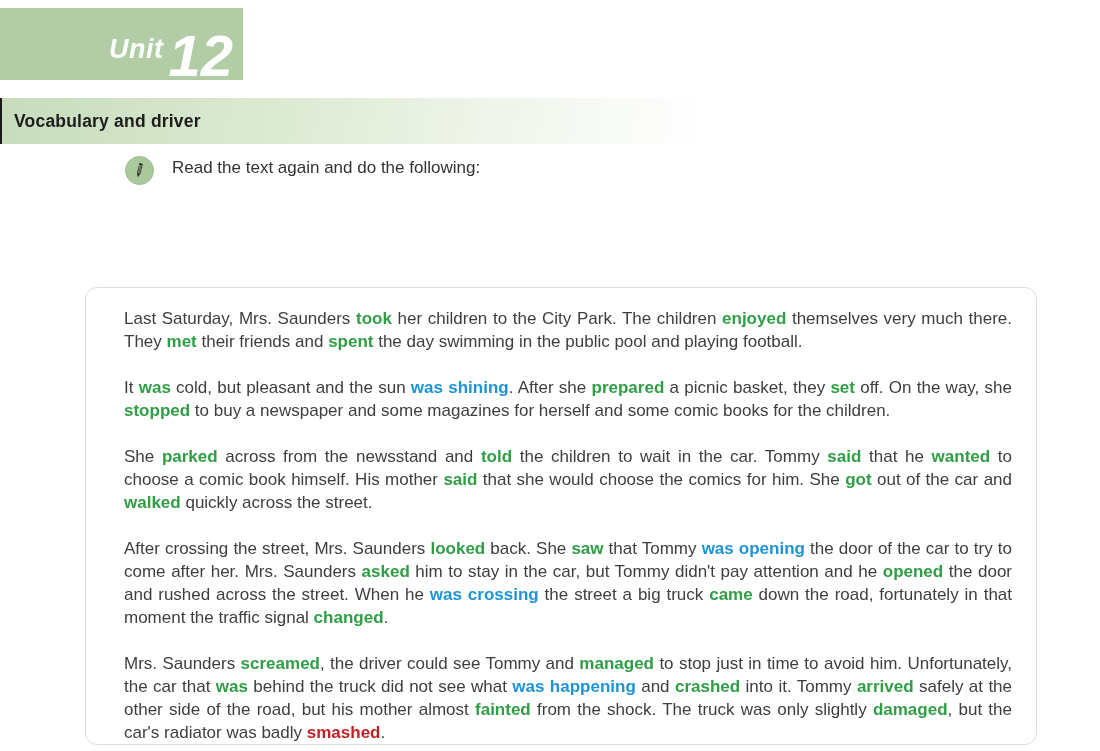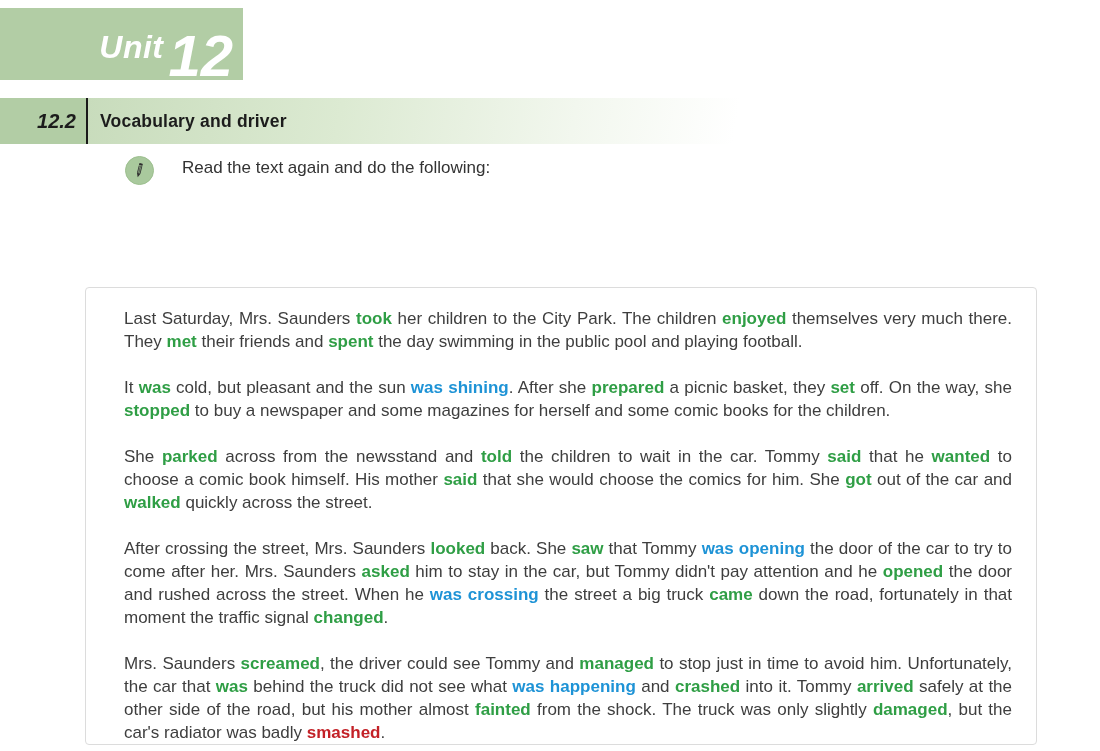--- a/index.html
+++ b/index.html
@@ -11,21 +11,21 @@
   }
 
   
   .unit-banner {
     position:absolute; left:0; top:8px; width:243px; height:72px;
     background:var(--banner_green,#b2cda5);
     display:flex; align-items:flex-end; justify-content:flex-end;
     padding-right:10px; box-sizing:border-box; color:#ffffff;
   }
   .unit-label {
-    font-weight:bold; font-style:italic; font-size:32px; line-height:1;
+    font-weight:bold; font-style:italic; font-size:27px; line-height:1;
     margin-bottom:17px; margin-right:5px; letter-spacing:0.5px;
   }
   .unit-number {
     font-weight:bold; font-style:italic; font-size:58px; line-height:0.85;
   }
 
   
   .section-bar {
     position:absolute; left:0; top:98px; width:1100px; height:46px;
     display:flex; align-items:stretch;
@@ -45,31 +45,31 @@
   }
 
   
   .task-icon {
     position:absolute; left:125px; top:156px; width:29px; height:29px;
     border-radius:50%; background:#a9c99d; border:1px solid #9cbf8e;
     box-sizing:border-box; display:flex; align-items:center; justify-content:center;
   }
   .task-icon svg { display:block; }
   .instruction-intro {
-    position:absolute; left:182px; top:158px;
+    position:absolute; left:172px; top:158px;
     font-size:17px; color:#333333;
   }
   .instruction-list { position:absolute; left:172px; top:202px; }
   .instruction-line { font-size:17px; line-height:23px; color:#3a3a3a; }
 
   
   .story-box {
     position:absolute; left:85px; top:287px; width:952px; height:458px;
     box-sizing:border-box;
-    border:1px solid #dcdcdc; border-radius:4px; background:#ffffff;
+    border:1px solid #dcdcdc; border-radius:12px; background:#ffffff;
     padding:19px 24px 0 38px; overflow:hidden;
   }
   .story-paragraph {
     margin:0 0 23px 0;
     font-size:17px; line-height:23px; color:#3e3e3e;
     text-align:justify;
   }
 
   
   .seg-plain { }
@@ -80,21 +80,20 @@
 </style>
 </head>
 <body>
 
 <div class="unit-banner">
   <span class="unit-label">Unit</span>
   <span class="unit-number">12</span>
 </div>
 
 <div class="section-bar">
-  <div class="section-num">12.2</div>
   <div class="section-divider"></div>
   <div class="section-rest">Vocabulary and driver</div>
 </div>
 
 <div class="task-icon">
   <svg width="17" height="17" viewBox="0 0 17 17">
     <g transform="rotate(14 8.5 8.5)">
       <rect x="6.6" y="1.2" width="3.6" height="2.1" rx="0.5" fill="#2e2e2e"></rect>
       <rect x="6.6" y="3.7" width="3.6" height="7.6" fill="#2e2e2e"></rect>
       <line x1="7.8" y1="3.7" x2="7.8" y2="11.3" stroke="#a9c99d" stroke-width="0.55"></line>

